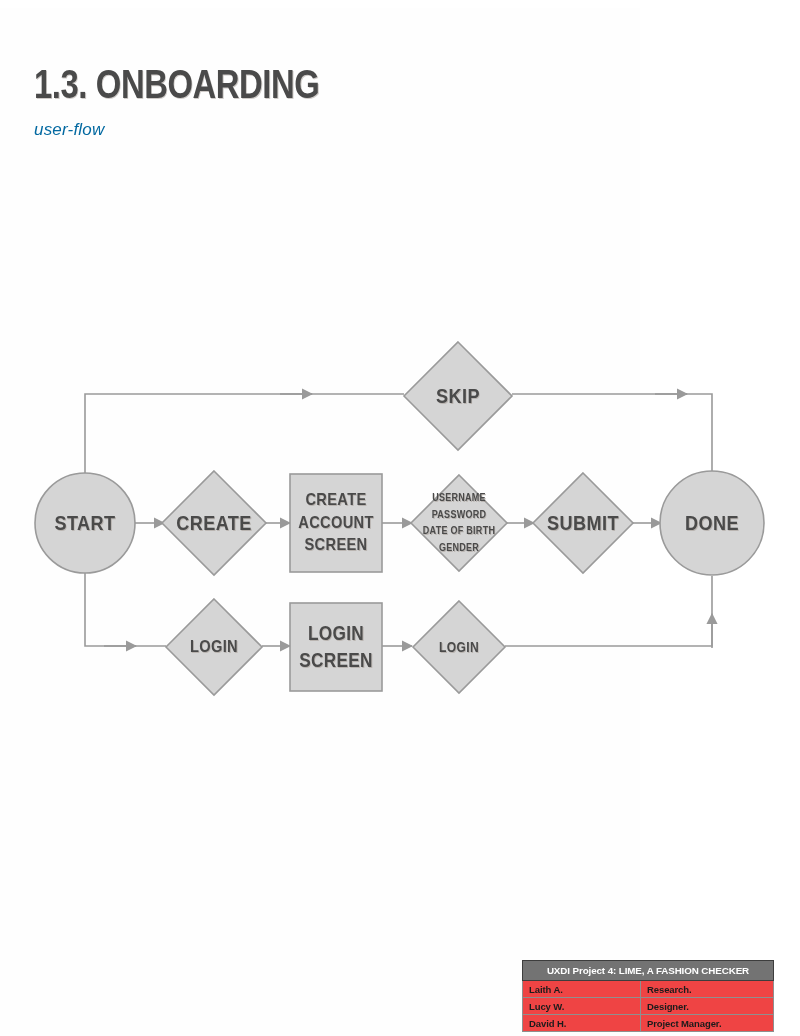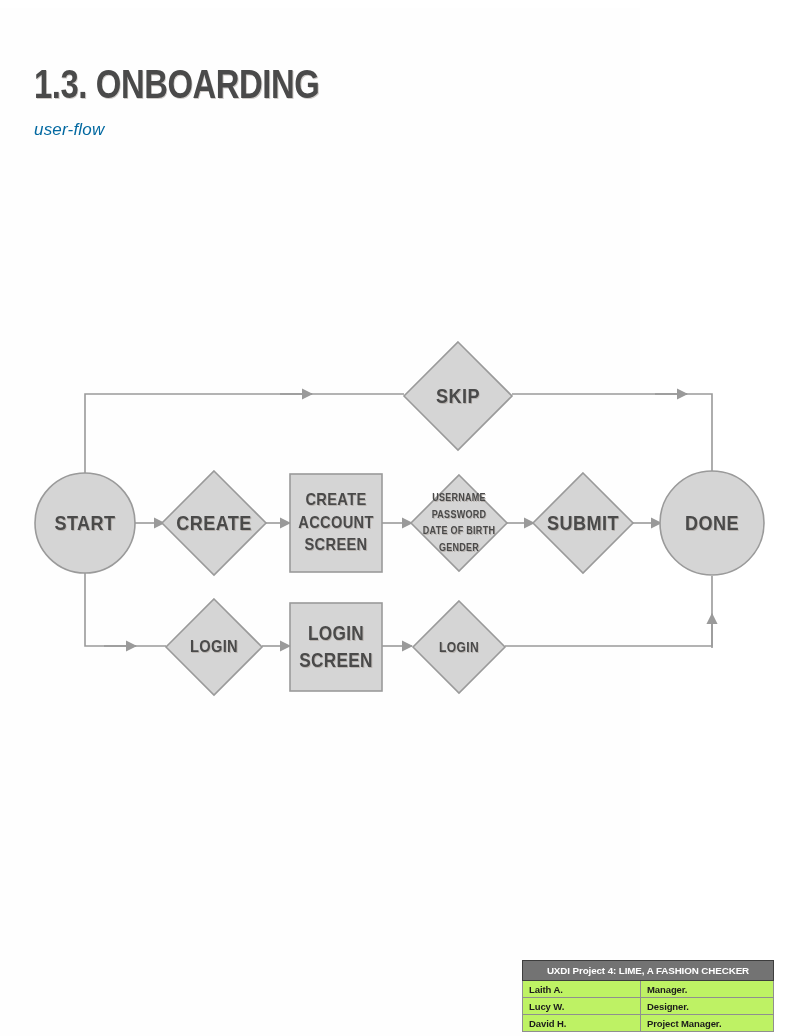--- a/index.html
+++ b/index.html
@@ -92,21 +92,21 @@
     text-align: center;
     padding: 4px 2px;
     border: 1px solid #3d3d3d;
     letter-spacing: -0.1px;
   }
   #credits td {
     border: 1px solid #8f8f8f;
     padding: 2.5px 6px;
     font-weight: bold;
     font-size: 9.5px;
-    background: #bef264;
+    background: #ef4444;
     letter-spacing: -0.1px;
   }
   #credits td.col-name { width: 105px; }
 </style>
 </head>
 <body>
 
 <div id="page">
 
   <div class="page-title">1.3. ONBOARDING</div>
@@ -191,21 +191,21 @@
 
   <table id="credits">
     <thead>
       <tr>
         <th colspan="2">UXDI Project 4: LIME, A FASHION CHECKER</th>
       </tr>
     </thead>
     <tbody>
       <tr>
         <td class="col-name">Laith A.</td>
-        <td>Manager.</td>
+        <td>Research.</td>
       </tr>
       <tr>
         <td class="col-name">Lucy W.</td>
         <td>Designer.</td>
       </tr>
       <tr>
         <td class="col-name">David H.</td>
         <td>Project Manager.</td>
       </tr>
     </tbody>

